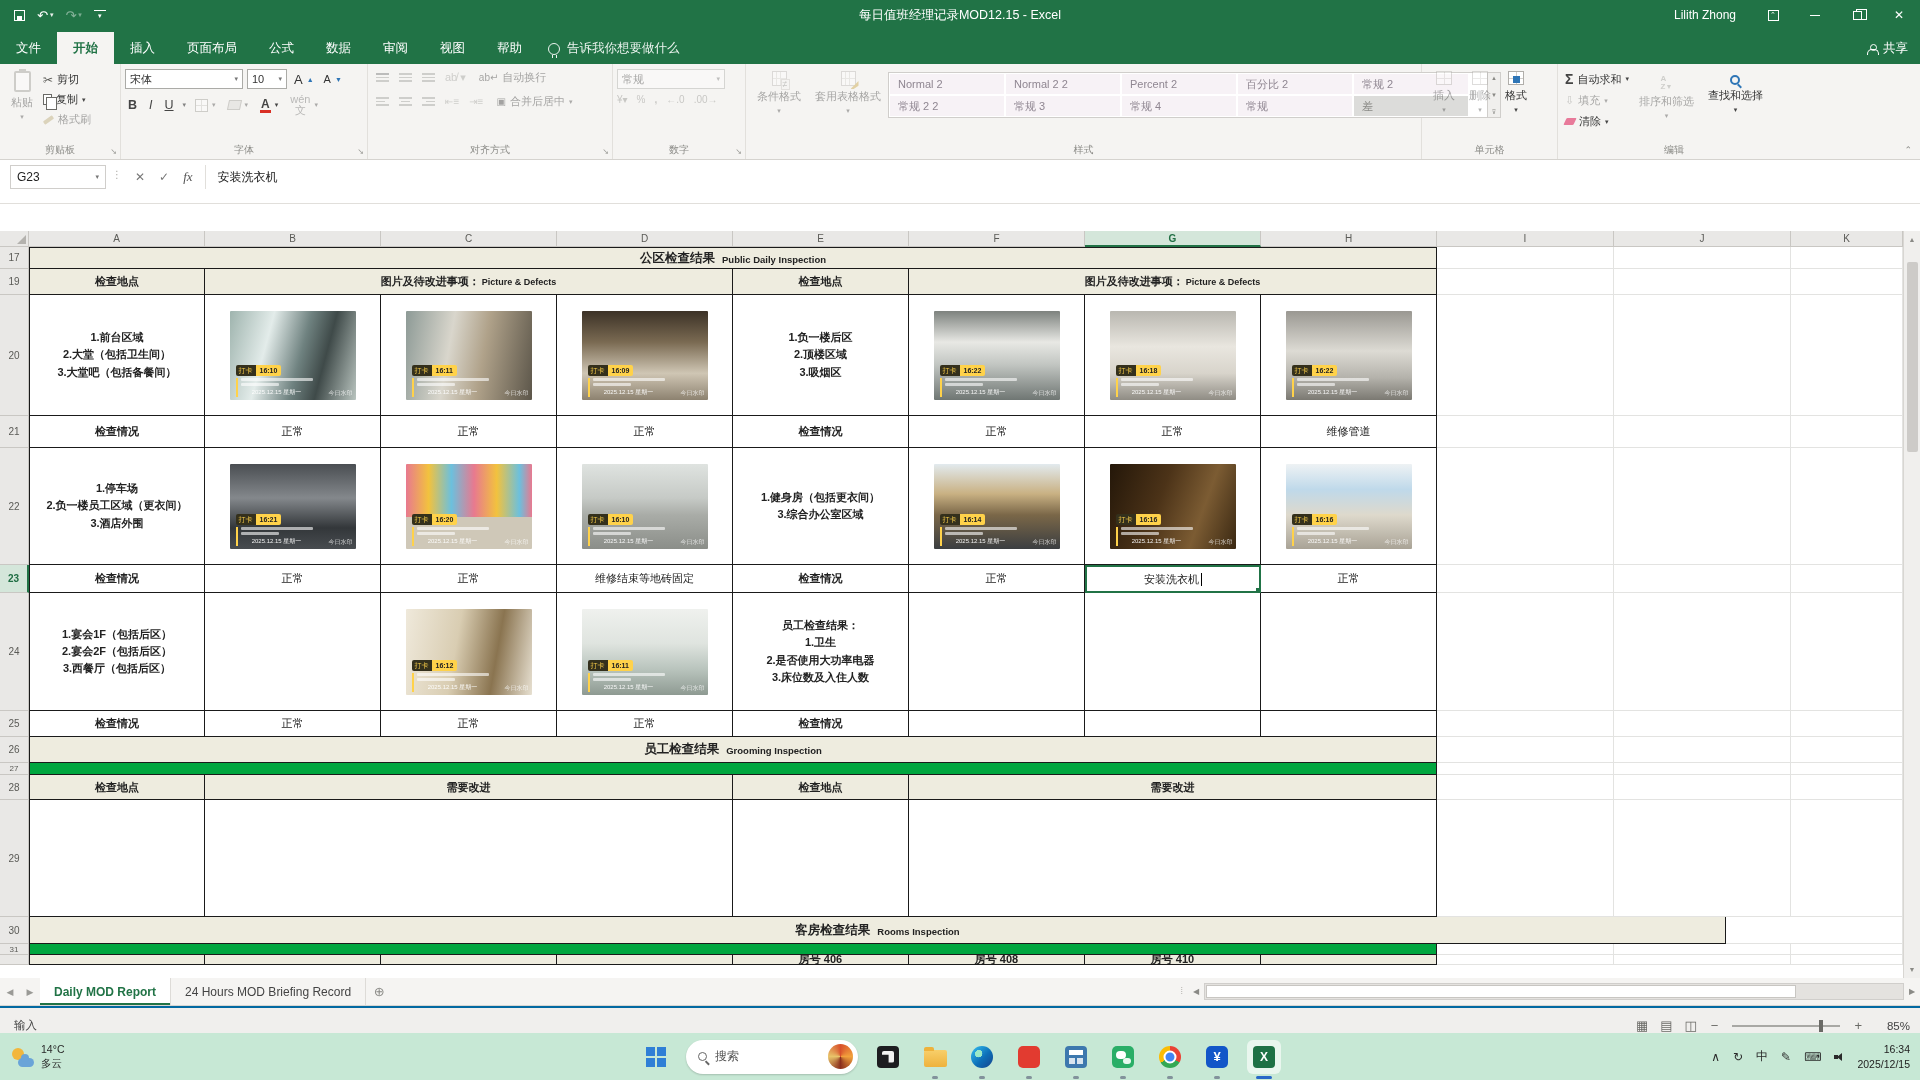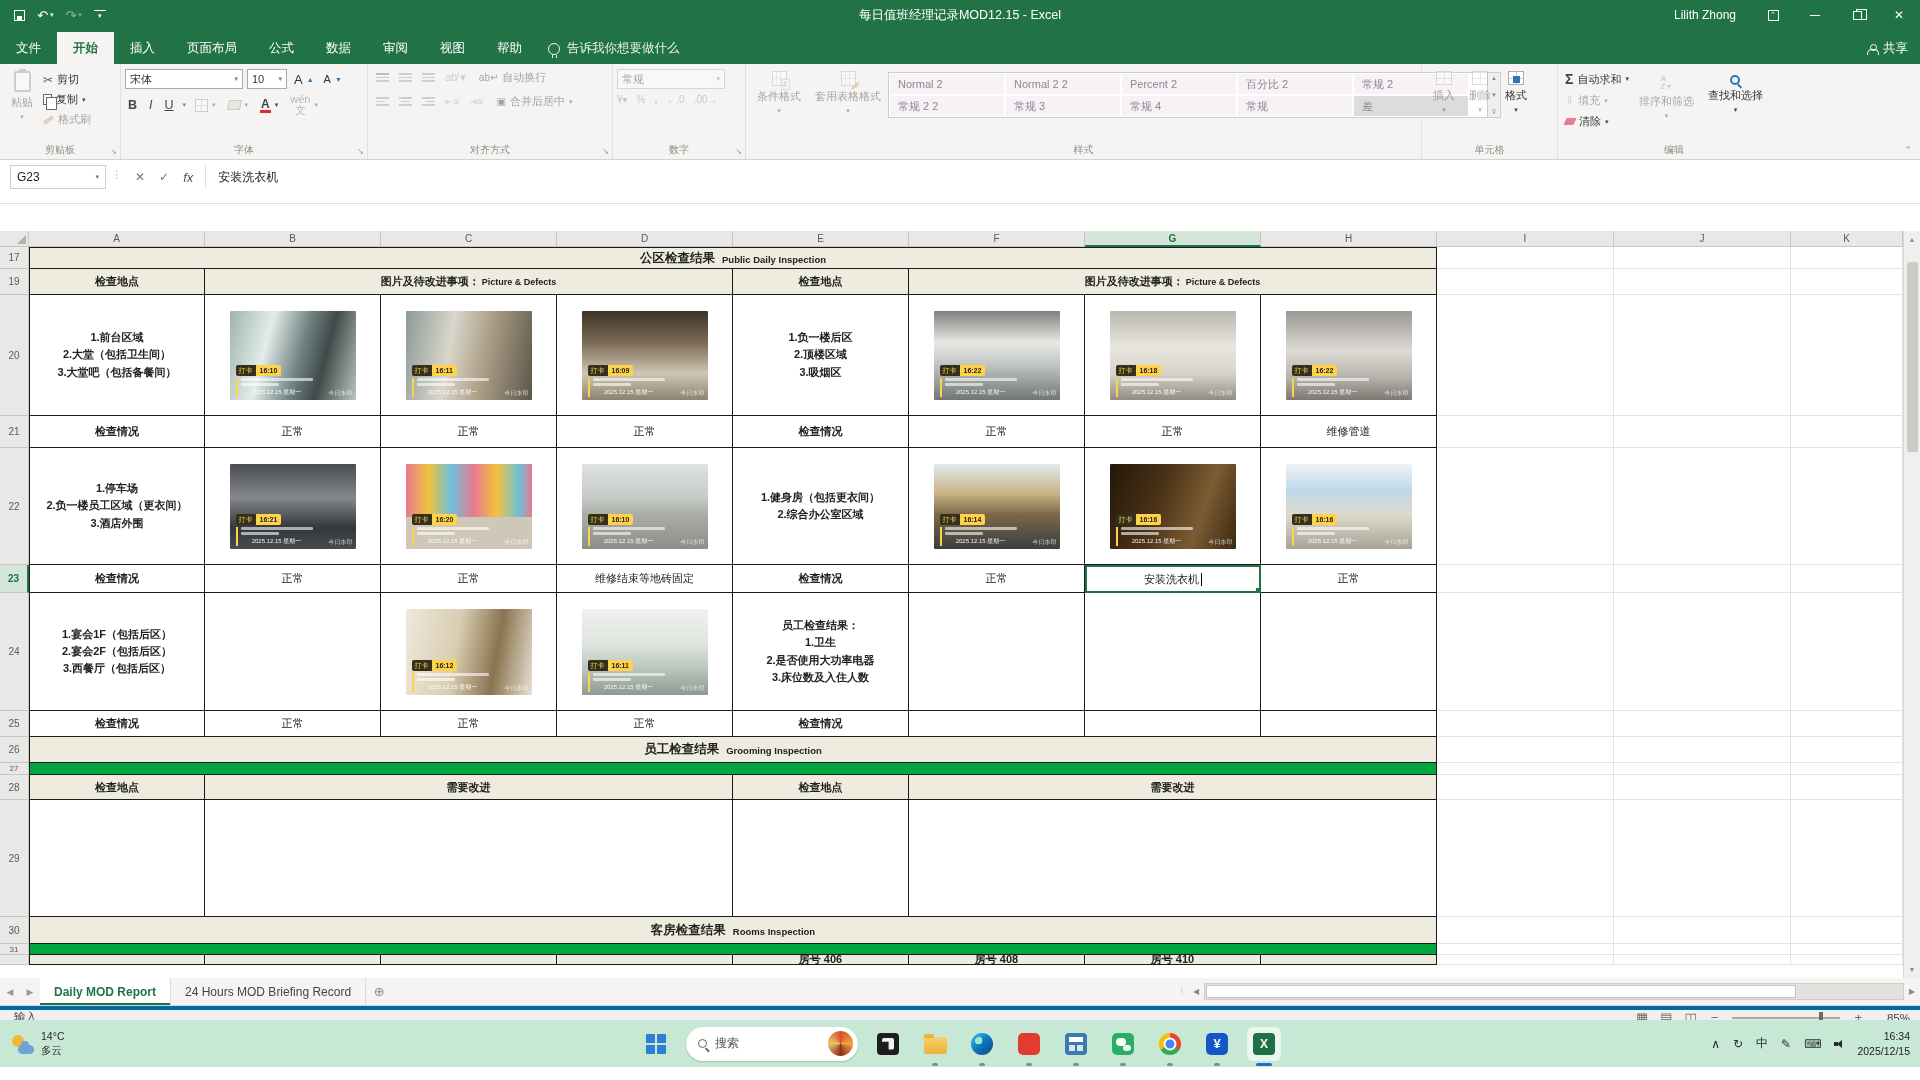--- a/index.html
+++ b/index.html
@@ -88,21 +88,21 @@
 .az{font-size:8px;line-height:1;color:#9a9a96;font-weight:bold}
 .i-mag{width:10px;height:10px;border:2px solid #2e75b6;border-radius:50%;position:relative}
 .i-mag::after{content:"";position:absolute;right:-4px;bottom:-4px;width:5px;height:2px;background:#2e75b6;transform:rotate(45deg)}
 .collapse{position:absolute;right:8px;bottom:4px;font-size:9px;color:#8a8a86}
 
 
 .fbar{height:44px;background:#fff;border-bottom:1px solid #e1dfdb;display:flex;align-items:flex-start;padding-top:5px}
 .namebox{width:96px;height:24px;border:1px solid #d0cecb;margin-left:10px;display:flex;align-items:center;justify-content:space-between;padding:0 6px;font-size:12px}
 .fdots{color:#b0aeaa;font-size:10px;padding:4px 6px;letter-spacing:1px}
 .fbtns{display:flex;align-items:center;gap:14px;border-right:1px solid #e1dfdb;padding:3px 12px 3px 6px;height:24px}
-.fx{font-style:italic;font-family:Liberation Sans, sans-serif;color:#555;font-size:13px}
+.fx{font-style:italic;font-family:Liberation Serif, serif;color:#555;font-size:13px}
 .fcontent{padding:4px 12px;font-size:12px;color:#222}
 
 
 .gridwrap{height:747px;display:flex;background:#fff}
 .gridarea{width:1903px;overflow:hidden}
 .grow{display:flex}
 .corner{width:29px;background:#e9e8e6;border-right:1px solid #c9c7c3;border-bottom:1px solid #c9c7c3;position:relative}
 .corner::after{content:"";position:absolute;right:2px;bottom:2px;border-left:9px solid transparent;border-bottom:9px solid #b4b2ae}
 .colh{height:16px;background:#e9e8e6;border-right:1px solid #c9c7c3;border-bottom:1px solid #c9c7c3;font-size:10px;color:#5a5a56;display:flex;align-items:center;justify-content:center}
 .colh.selcol{background:#d4e6da;color:#1f6e43;font-weight:bold;border-bottom:2px solid #217346}
@@ -161,21 +161,21 @@
 .stab{padding:0 14px;display:flex;align-items:center;color:#444;border-right:1px solid #ddDBd7;white-space:nowrap}
 .stab.active{background:#fff;color:#217346;font-weight:bold;box-shadow:inset 0 -2px 0 #217346}
 .addsheet{width:26px;display:flex;align-items:center;justify-content:center;color:#8a8a86;font-size:13px}
 .hscroll{position:absolute;right:0;top:0;bottom:1px;display:flex;align-items:center}
 .hdots{color:#b0aeaa;font-size:9px;letter-spacing:1px;padding:0 4px}
 .harrow{width:16px;text-align:center;font-size:8px;color:#8a8a86}
 .htrack{width:700px;height:17px;background:#e4e2df;border:1px solid #d0cecb;position:relative}
 .hthumb{position:absolute;left:1px;top:1px;bottom:1px;width:590px;background:#fff;border:1px solid #c8c6c2}
 
 
-.statusbar{height:14px;background:#f0efed;border-top:4px solid #0369a1;display:flex;align-items:flex-start;font-size:11.5px;color:#444;position:relative}
+.statusbar{height:27px;background:#f0efed;border-top:2px solid #0369a1;display:flex;align-items:flex-end;font-size:11.5px;color:#444;position:relative}
 .mode{padding-left:14px}
 .sb-right{position:absolute;right:10px;display:flex;align-items:center;gap:12px}
 .vicon{font-size:13px;color:#6a6a66}
 .zminus,.zplus{font-size:13px;color:#6a6a66;padding:0 2px}
 .ztrack{width:108px;height:2px;background:#a8a8a4;position:relative}
 .zthumb{position:absolute;left:80%;top:-5px;width:4px;height:12px;background:#6a6a66}
 .zpct{width:34px;text-align:right}
 
 
 .taskbar{height:47px;background:#c7e8d5;position:relative}
@@ -734,21 +734,21 @@
             <div class="pwm">
               <div class="pwl"></div>
               <div class="pwl s"></div>
               <div class="pwd">2025.12.15 星期一</div>
             </div>
             <div class="papp">今日水印</div>
           </div>
         </div>
         <div class="cell val loc" style="width: 176px;">
           <div class="locline">1.健身房（包括更衣间）</div>
-          <div class="locline">2.综合办公室区域</div>
+          <div class="locline">3.综合办公室区域</div>
         </div>
         <div class="cell val" style="width: 176px;">
           <div class="photo ph-gym" style="height: 85px;">
             <div class="pbadge">
               <div class="pb1">打卡</div>
               <div class="pb2">16:14</div>
             </div>
             <div class="pwm">
               <div class="pwl"></div>
               <div class="pwl s"></div>
@@ -956,21 +956,21 @@
         </div>
         <div class="cell val" style="width: 528px;">
           <span></span>
         </div>
         <div class="ecell" style="width: 177px;"></div>
         <div class="ecell" style="width: 177px;"></div>
         <div class="ecell" style="width: 112px;"></div>
       </div>
       <div class="grow" style="height: 27px;">
         <div class="rowh">30</div>
-        <div class="cell section cl" style="width: 1408px; text-align: center;">
+        <div class="cell section cl" style="width: 1697px; text-align: center;">
           <div class="sec-zh">客房检查结果</div>
           <div class="sec-en">Rooms Inspection</div>
         </div>
         <div class="ecell" style="width: 177px;"></div>
         <div class="ecell" style="width: 177px;"></div>
         <div class="ecell" style="width: 112px;"></div>
       </div>
       <div class="grow" style="height: 11px;">
         <div class="rowh tiny">31</div>
         <div class="cell band cl" style="width: 1408px;"></div>

